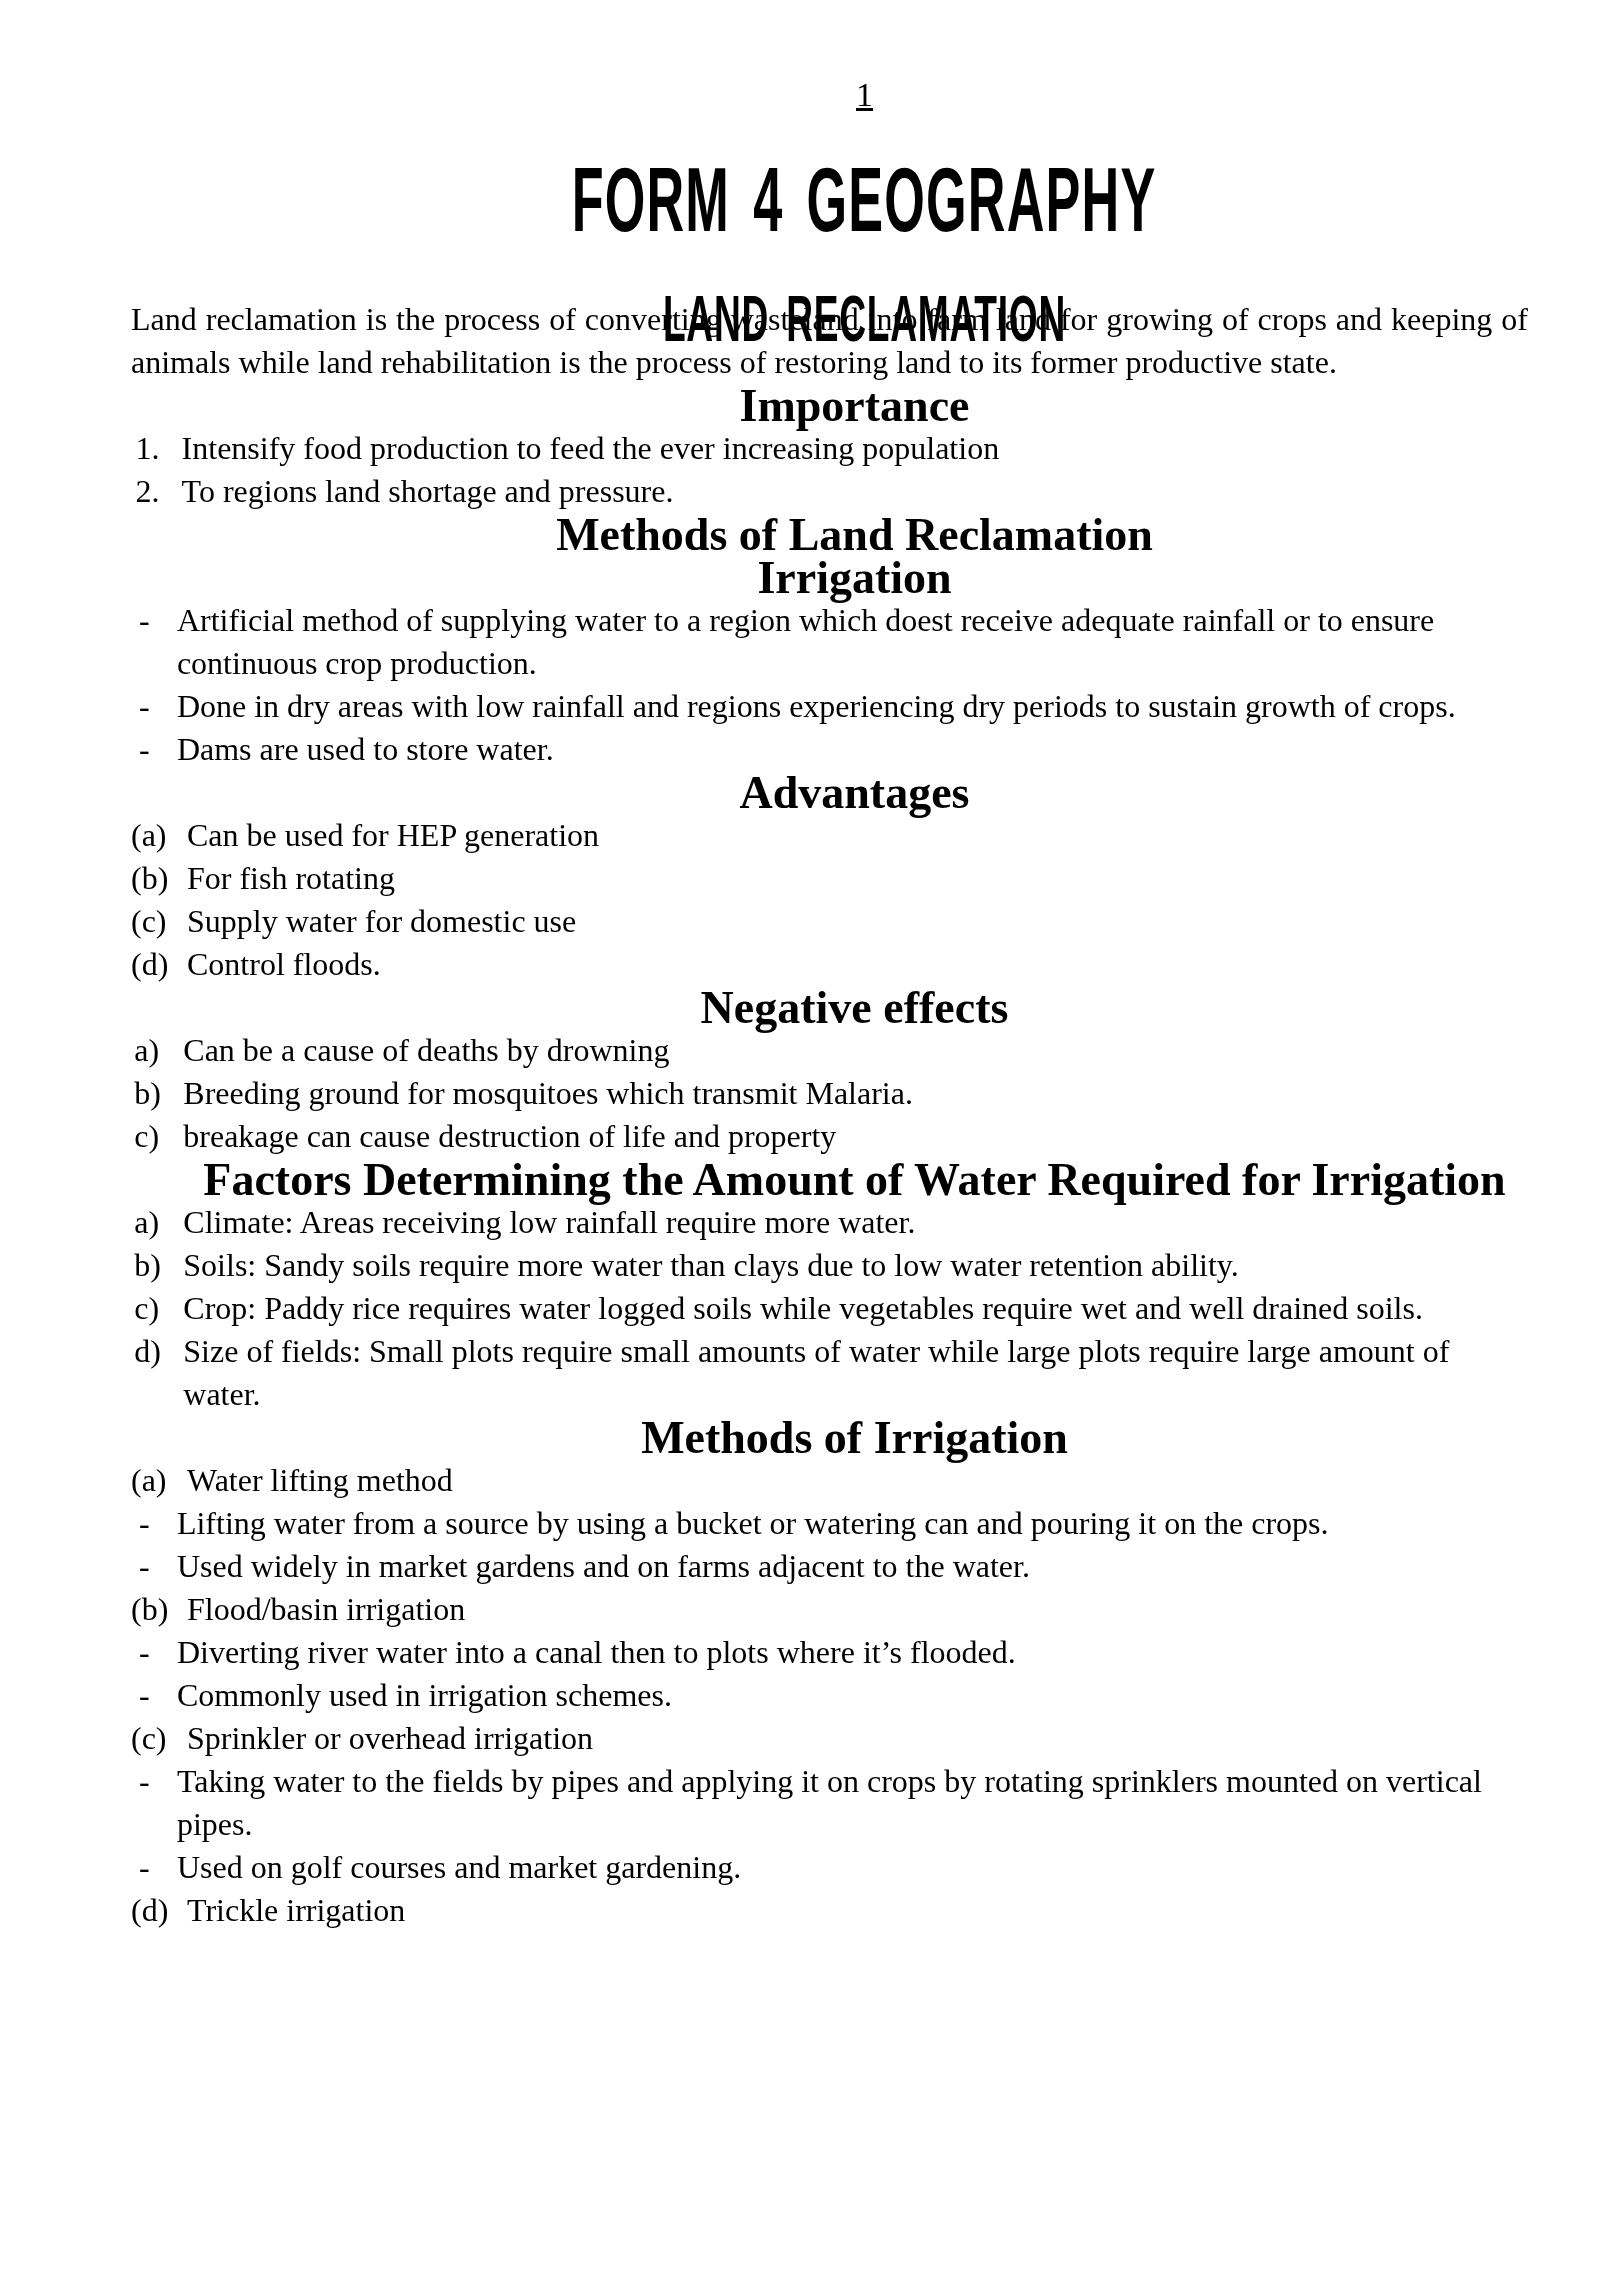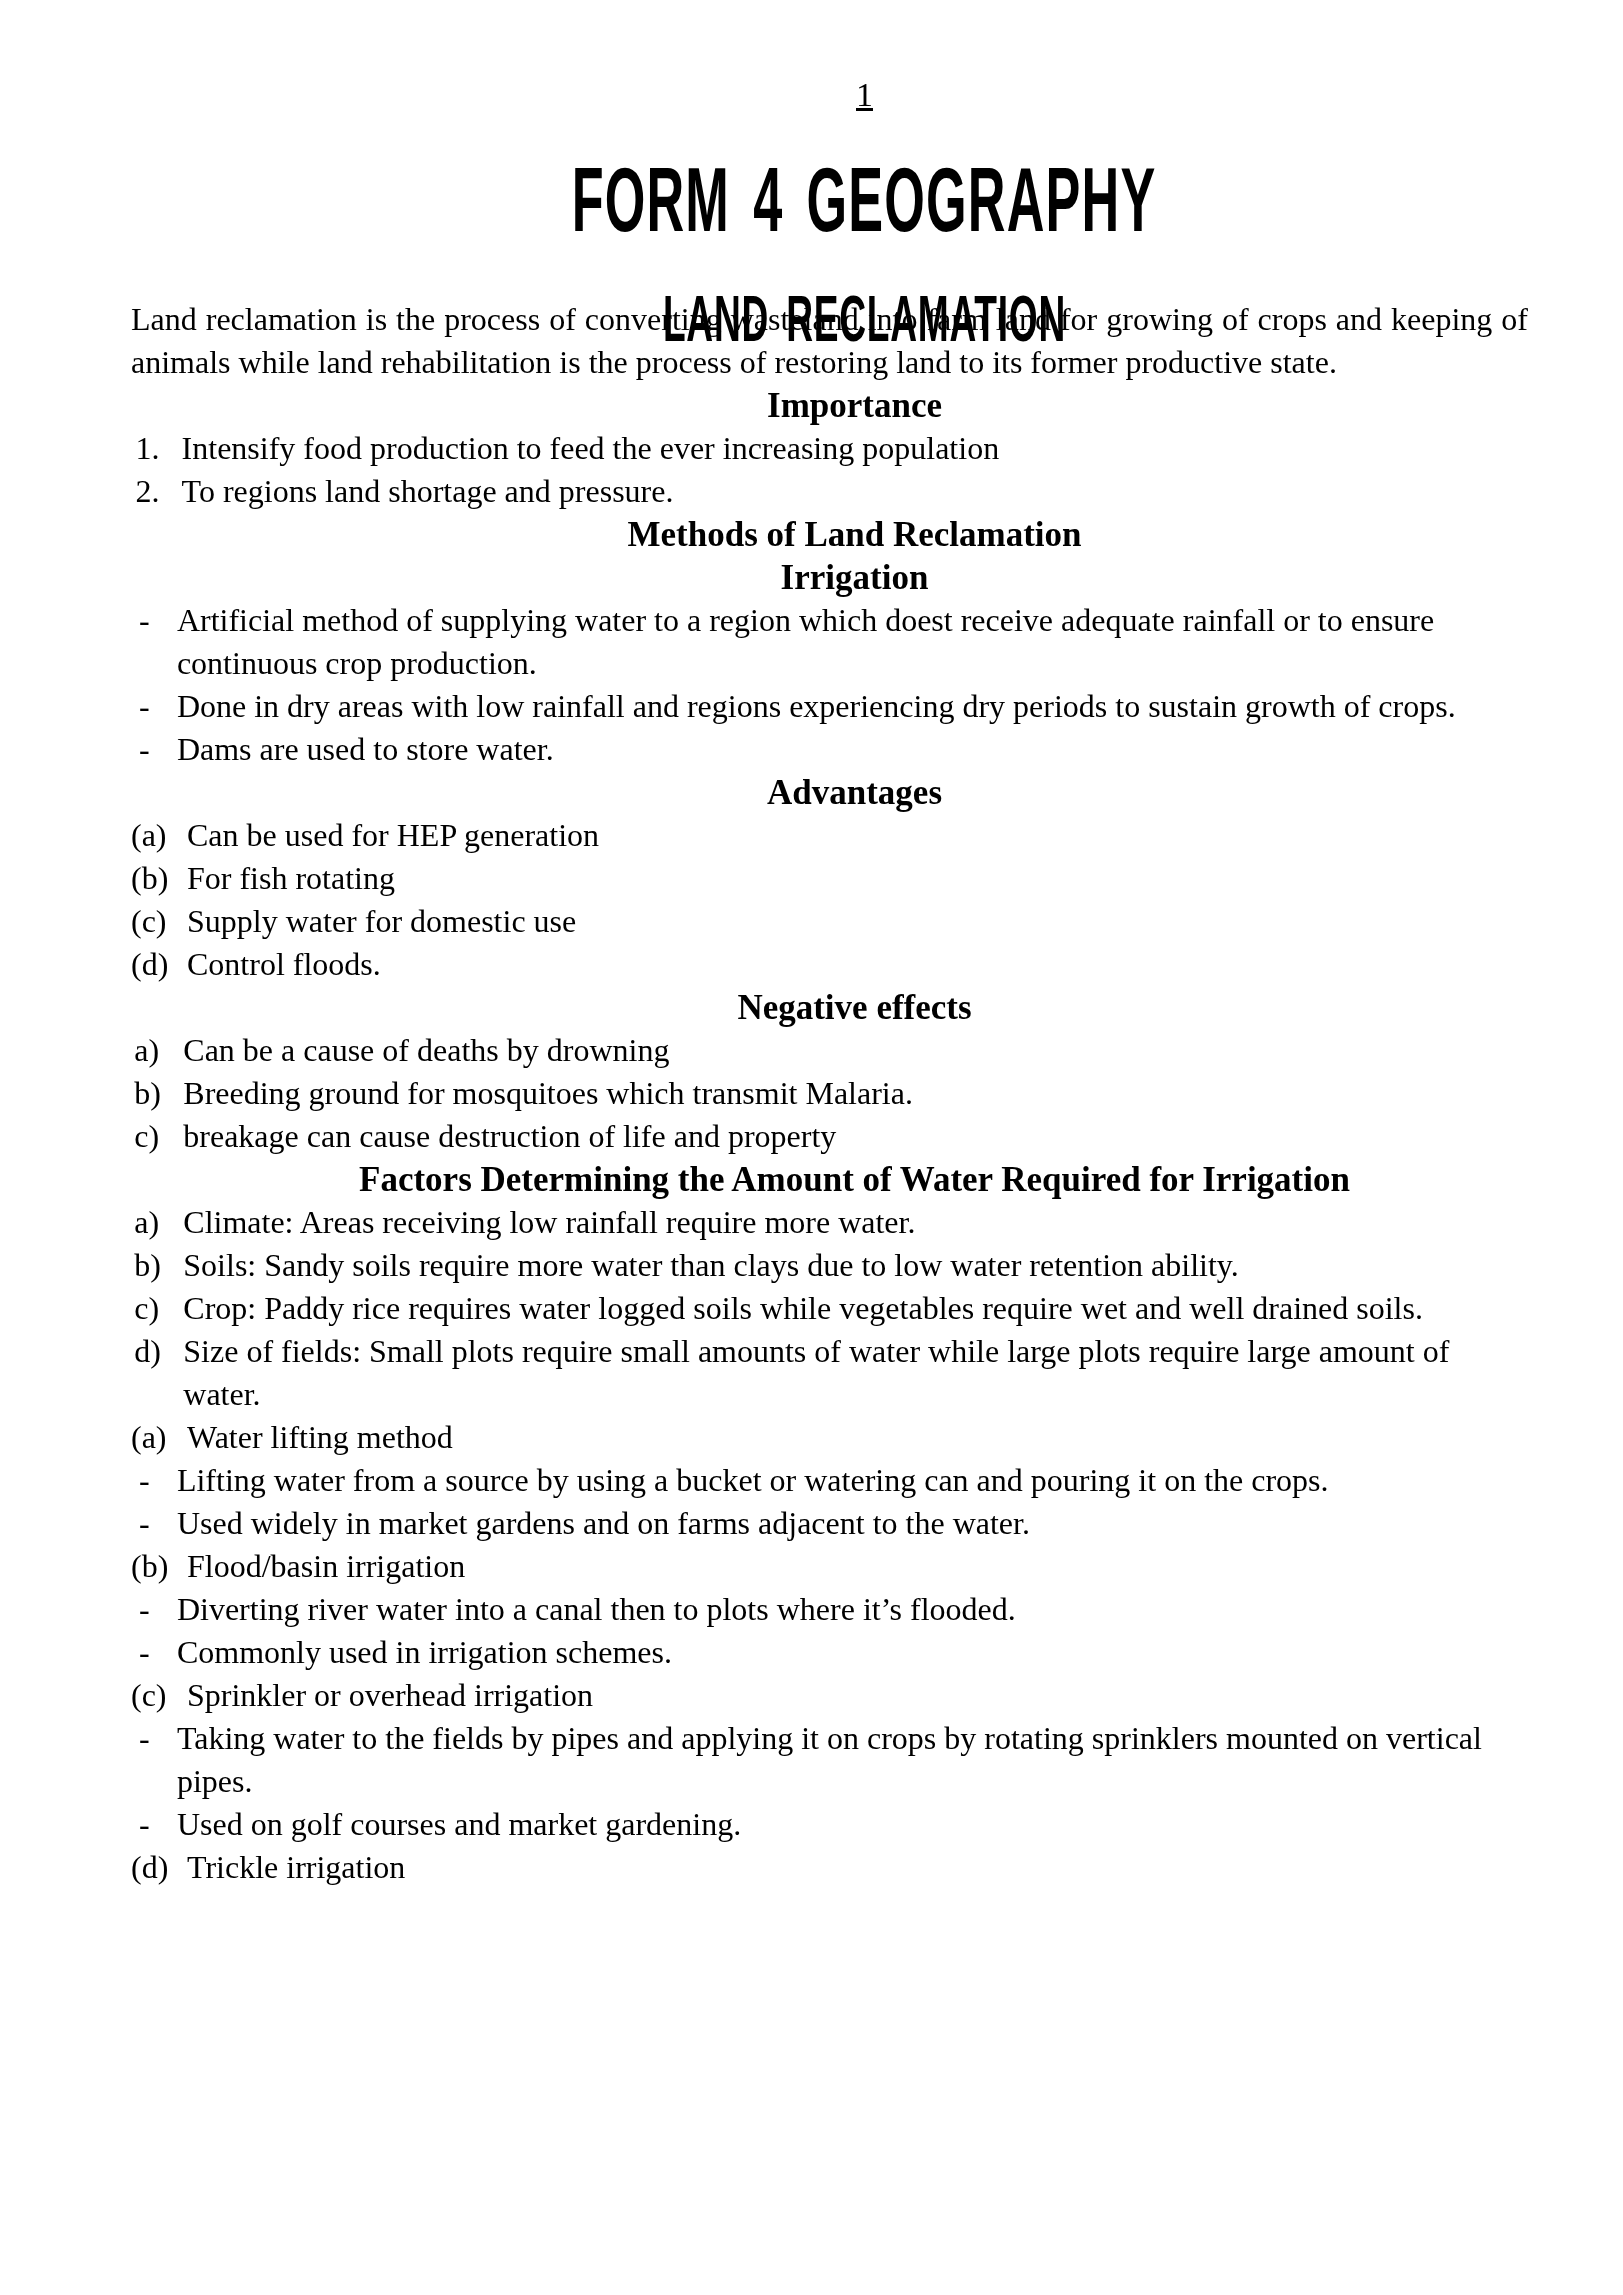--- a/index.html
+++ b/index.html
@@ -62,21 +62,21 @@
   
   .content {
     position: absolute;
     left: 131px;
     top: 298px;
     width: 1397px;
   }
   .intro { margin: 0; text-align: justify; }
   h3.heading {
     margin: 0;
-    font-size: 35px;
+    font-size: 46px;
     font-weight: bold;
     line-height: 43px;
     text-align: center;
     position: relative;
     left: 25px;
   }
   .li { display: flex; align-items: baseline; }
   .li .mk { flex: none; }
   .li .txt { flex: 1 1 auto; min-width: 0; }
   .li.num   { padding-left: 4.6px; }
@@ -171,20 +171,21 @@
     </div>
     <div class="li alpha">
       <span class="mk">c)</span>
       <span class="txt">Crop: Paddy rice requires water logged soils while vegetables require wet and well drained soils.</span>
     </div>
     <div class="li alpha">
       <span class="mk">d)</span>
       <span class="txt">Size of fields: Small plots require small amounts of water while large plots require large amount of water.</span>
     </div>
 
+    <h3 class="heading">Methods of Irrigation</h3>
     <div class="li paren">
       <span class="mk">(a)</span>
       <span class="txt">Water lifting method</span>
     </div>
     <div class="li dash">
       <span class="mk">-</span>
       <span class="txt">Lifting water from a source by using a bucket or watering can and pouring it on the crops.</span>
     </div>
     <div class="li dash">
       <span class="mk">-</span>

